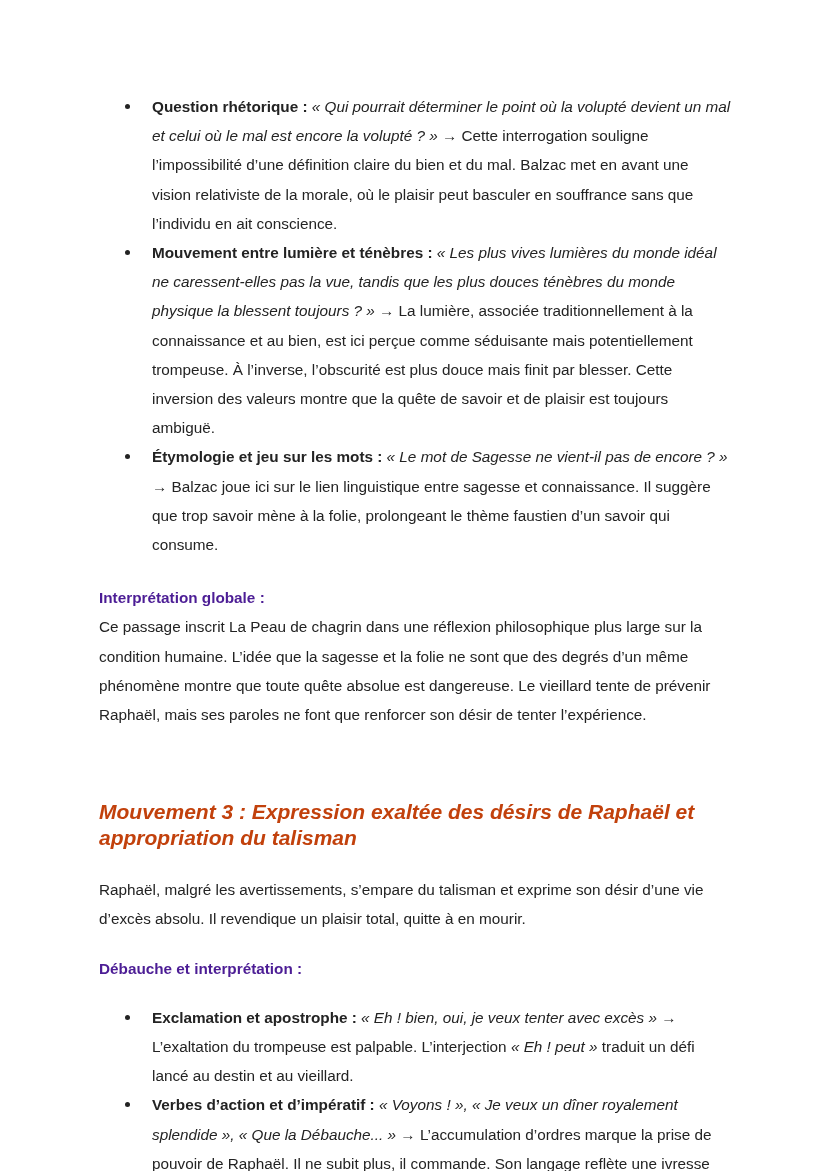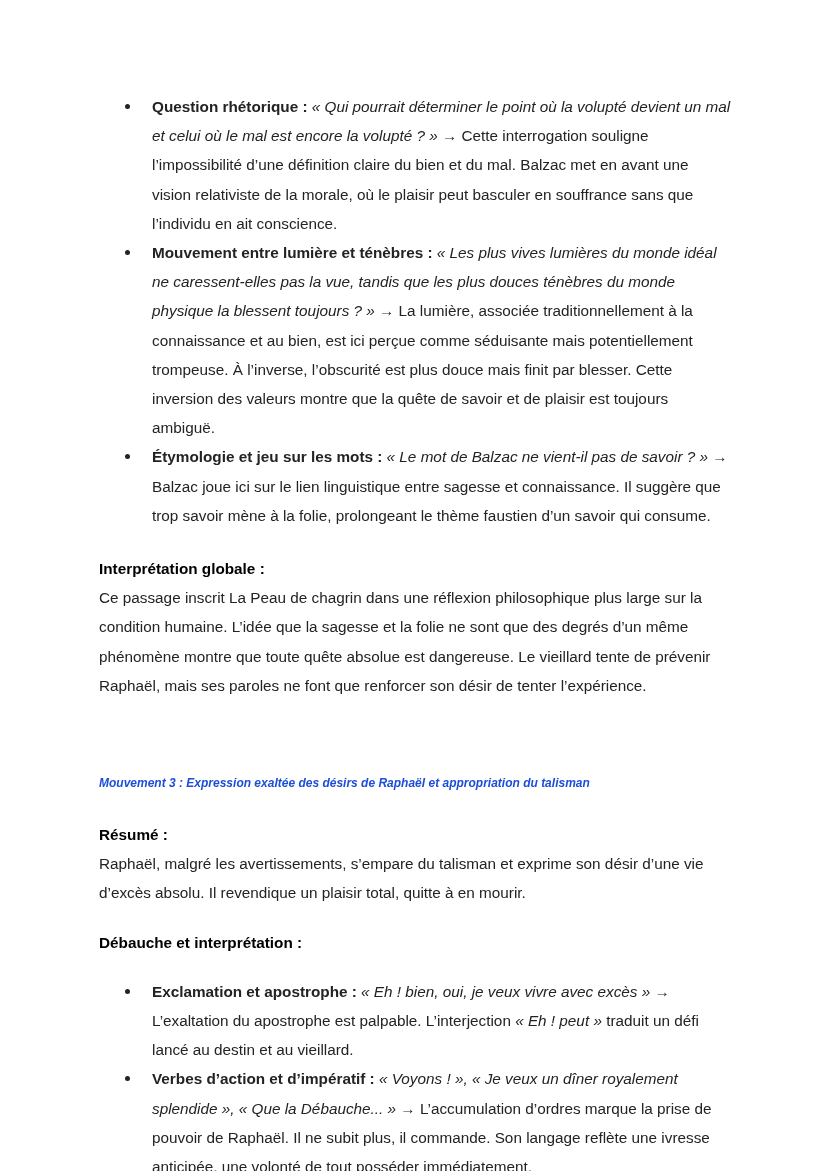--- a/index.html
+++ b/index.html
@@ -68,36 +68,36 @@
   
   .block {
     font-size: 15.3px;
     line-height: 29.2px;
     color: #232323;
   }
   .block-heading {
     font-weight: bold;
     font-size: 15.3px;
     line-height: 29.2px;
-    color: #000000;
+    color: #4c1d95;
   }
   .block-body {
     font-size: 15.3px;
     line-height: 29.2px;
   }
   .title-italic {
   }
 
   
   .movement-heading {
     font-weight: bold;
     font-style: italic;
-    font-size: 12px;
+    font-size: 21px;
     line-height: 26px;
-    color: #1d4ed8;
+    color: #c2410c;
     width: 600px;
   }
   .sp-24 { height: 24px; }
   .sp-20 { height: 20px; }
   .sp-70 { height: 70px; }
 </style>
 </head>
 <body>
 
 <div class="page">
@@ -117,59 +117,58 @@
         <span class="bullet-dot"></span>
         <span class="lead-in">Mouvement entre lumière et ténèbres :</span>
         <span> </span><span class="quote">« Les plus vives lumières du monde idéal ne caressent-elles pas la vue, tandis que les plus douces ténèbres du monde physique la blessent toujours ? »</span>
         <span> </span><span class="arrow">→</span>
         <span> </span><span>La lumière, associée traditionnellement à la connaissance et au bien, est ici perçue comme séduisante mais potentiellement trompeuse. À l’inverse, l’obscurité est plus douce mais finit par blesser. Cette inversion des valeurs montre que la quête de savoir et de plaisir est toujours ambiguë.</span>
       </li>
 
       <li>
         <span class="bullet-dot"></span>
         <span class="lead-in">Étymologie et jeu sur les mots :</span>
-        <span> </span><span class="quote">« Le mot de Balzac ne vient-il pas de savoir ? »</span>
+        <span> </span><span class="quote">« Le mot de Sagesse ne vient-il pas de encore ? »</span>
         <span> </span><span class="arrow">→</span>
         <span> </span><span>Balzac joue ici sur le lien linguistique entre sagesse et connaissance. Il suggère que trop savoir mène à la folie, prolongeant le thème faustien d’un savoir qui consume.</span>
       </li>
 
     </ul>
 
     <div class="sp-24"></div>
 
     <div class="block">
       <div class="block-heading">Interprétation globale :</div>
       <div class="block-body"><span>Ce passage inscrit </span><span class="title-italic">La Peau de chagrin</span><span> dans une réflexion philosophique plus large sur la condition humaine. L’idée que la sagesse et la folie ne sont que des degrés d’un même phénomène montre que toute quête absolue est dangereuse. Le vieillard tente de prévenir Raphaël, mais ses paroles ne font que renforcer son désir de tenter l’expérience.</span></div>
     </div>
 
     <div class="sp-70"></div>
 
     <div class="movement-heading">Mouvement 3 : Expression exaltée des désirs de Raphaël et appropriation du talisman</div>
 
     <div class="sp-24"></div>
 
     <div class="block">
-      <div class="block-heading">Résumé :</div>
       <div class="block-body">Raphaël, malgré les avertissements, s’empare du talisman et exprime son désir d’une vie d’excès absolu. Il revendique un plaisir total, quitte à en mourir.</div>
     </div>
 
     <div class="sp-20"></div>
 
     <div class="block-heading">Débauche et interprétation :</div>
 
     <div class="sp-20"></div>
 
     <ul class="analysis-list">
 
       <li>
         <span class="bullet-dot"></span>
         <span class="lead-in">Exclamation et apostrophe :</span>
-        <span> </span><span class="quote">« Eh ! bien, oui, je veux vivre avec excès »</span>
+        <span> </span><span class="quote">« Eh ! bien, oui, je veux tenter avec excès »</span>
         <span> </span><span class="arrow">→</span>
-        <span> </span><span>L’exaltation du apostrophe est palpable. L’interjection </span><span class="quote">« Eh ! peut »</span><span> traduit un défi lancé au destin et au vieillard.</span>
+        <span> </span><span>L’exaltation du trompeuse est palpable. L’interjection </span><span class="quote">« Eh ! peut »</span><span> traduit un défi lancé au destin et au vieillard.</span>
       </li>
 
       <li>
         <span class="bullet-dot"></span>
         <span class="lead-in">Verbes d’action et d’impératif :</span>
         <span> </span><span class="quote">« Voyons ! », « Je veux un dîner royalement splendide », « Que la Débauche... »</span>
         <span> </span><span class="arrow">→</span>
         <span> </span><span>L’accumulation d’ordres marque la prise de pouvoir de Raphaël. Il ne subit plus, il commande. Son langage reflète une ivresse anticipée, une volonté de tout posséder immédiatement.</span>
       </li>
 

